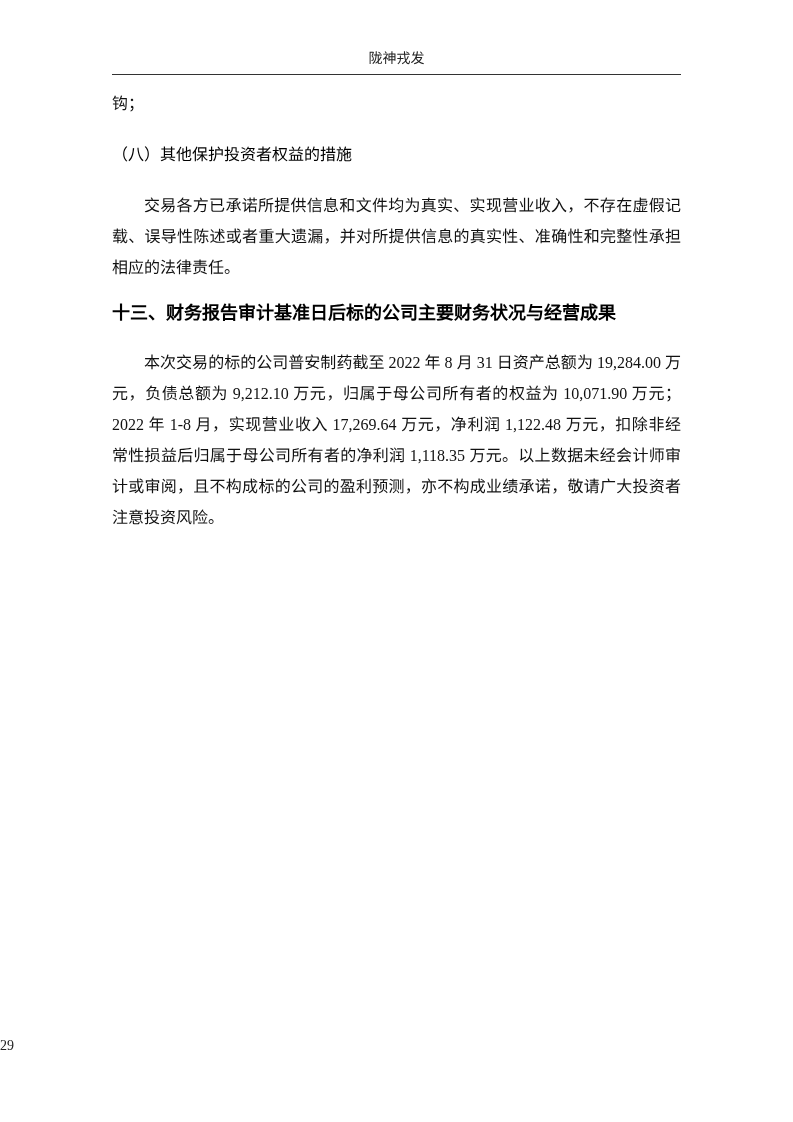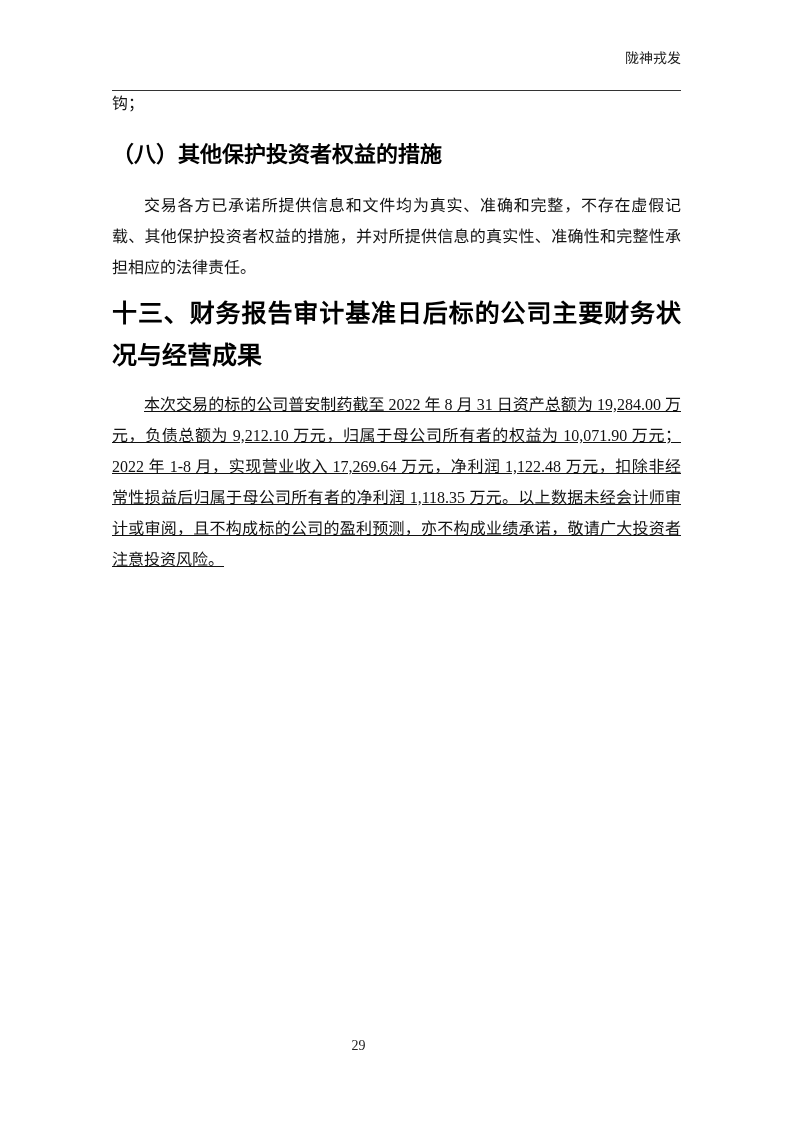--- a/index.html
+++ b/index.html
@@ -16,26 +16,26 @@
     box-sizing: border-box;
     font-family: "Liberation Serif", "DejaVu Serif", serif;
     color: #1a1a1a;
   }
   .page-header {
     position: absolute;
     top: 50px;
     left: 112px;
     width: 569px;
     display: flex;
-    justify-content: flex-end;
+    justify-content: center;
     align-items: flex-end;
     font-size: 14px;
     line-height: 18px;
     color: #222222;
-    padding-bottom: 22px;
+    padding-bottom: 6px;
     border-bottom: 1px solid #333333;
   }
   .content {
     position: absolute;
     top: 88px;
     left: 112px;
     width: 569px;
     font-size: 16px;
     line-height: 31px;
     text-align: justify;
@@ -43,45 +43,45 @@
   }
   .content p {
     margin: 0;
   }
   .indent {
     text-indent: 2em;
   }
   .p-commitment   { margin-top: 15px !important; }
   .p-violation    { margin-top: 7px  !important; }
   .p-parties      { margin-top: 21px !important; }
-  .p-financials   { margin-top: 13px !important; text-decoration: underline; }
+  .p-financials   { margin-top: 13px !important; }
   .section-heading {
     margin: 22px 0 0 0;
     font-family: "Liberation Sans", "DejaVu Sans", sans-serif;
-    font-weight: bold;
-    font-size: 22px;
+    font-weight: normal;
+    font-size: 16px;
     line-height: 28px;
     color: #000000;
     text-align: left;
   }
   .chapter-heading {
     margin: 9px 0 0 0;
     font-family: "Liberation Sans", "DejaVu Sans", sans-serif;
     font-weight: bold;
-    font-size: 25px;
+    font-size: 18px;
     line-height: 42px;
     color: #000000;
     text-align: justify;
   }
   .page-footer {
     position: absolute;
     top: 1038px;
     left: 0;
     width: 717px;
-    text-align: center;
+    text-align: left;
     font-size: 14px;
     color: #222222;
   }
 </style>
 </head>
 <body>
 
 <div class="page">
 
   <header class="page-header">
@@ -89,21 +89,21 @@
   </header>
 
   <main class="content">
 
     <p class="no-indent">钩；</p>
 
 
 
     <h2 class="section-heading">（八）其他保护投资者权益的措施</h2>
 
-    <p class="indent p-parties">交易各方已承诺所提供信息和文件均为真实、准确和完整，不存在虚假记载、其他保护投资者权益的措施，并对所提供信息的真实性、准确性和完整性承担相应的法律责任。</p>
+    <p class="indent p-parties">交易各方已承诺所提供信息和文件均为真实、实现营业收入，不存在虚假记载、误导性陈述或者重大遗漏，并对所提供信息的真实性、准确性和完整性承担相应的法律责任。</p>
 
     <h1 class="chapter-heading">十三、财务报告审计基准日后标的公司主要财务状况与经营成果</h1>
 
     <p class="indent p-financials">本次交易的标的公司普安制药截至 2022 年 8 月 31 日资产总额为 19,284.00 万元，负债总额为 9,212.10 万元，归属于母公司所有者的权益为 10,071.90 万元；2022 年 1-8 月，实现营业收入 17,269.64 万元，净利润 1,122.48 万元，扣除非经常性损益后归属于母公司所有者的净利润 1,118.35 万元。以上数据未经会计师审计或审阅，且不构成标的公司的盈利预测，亦不构成业绩承诺，敬请广大投资者注意投资风险。</p>
 
   </main>
 
   <footer class="page-footer">
     <span>29</span>
   </footer>

